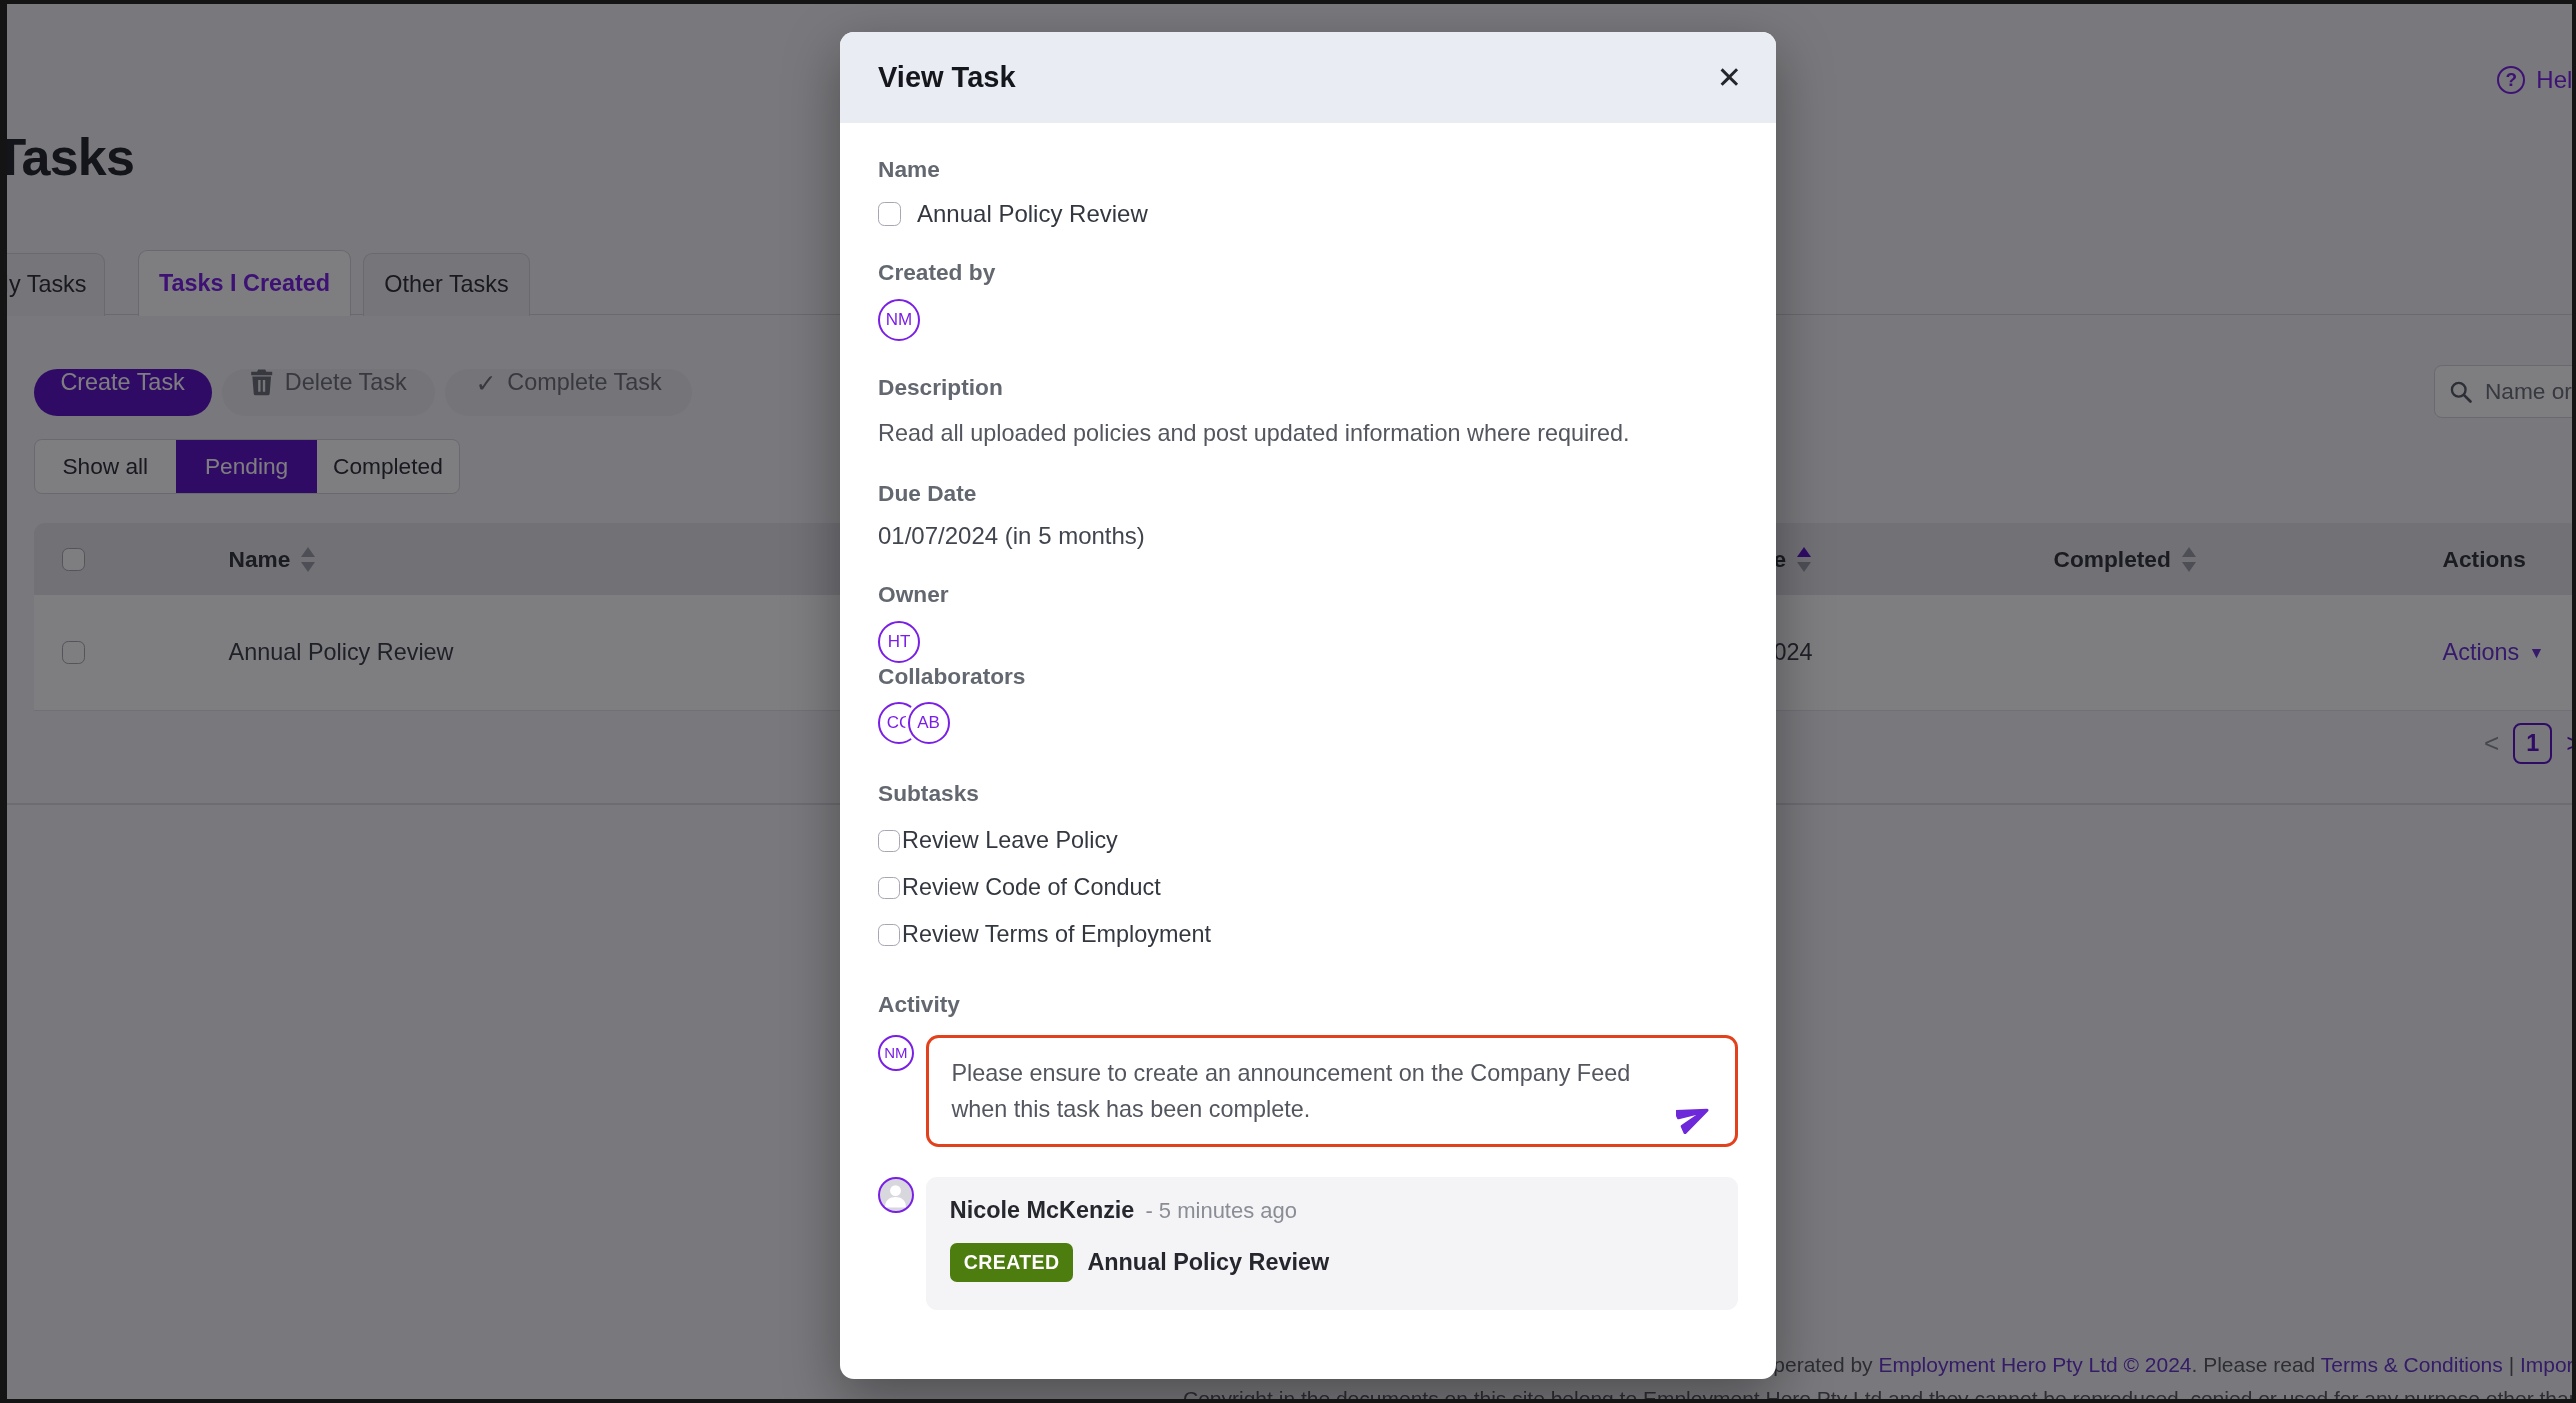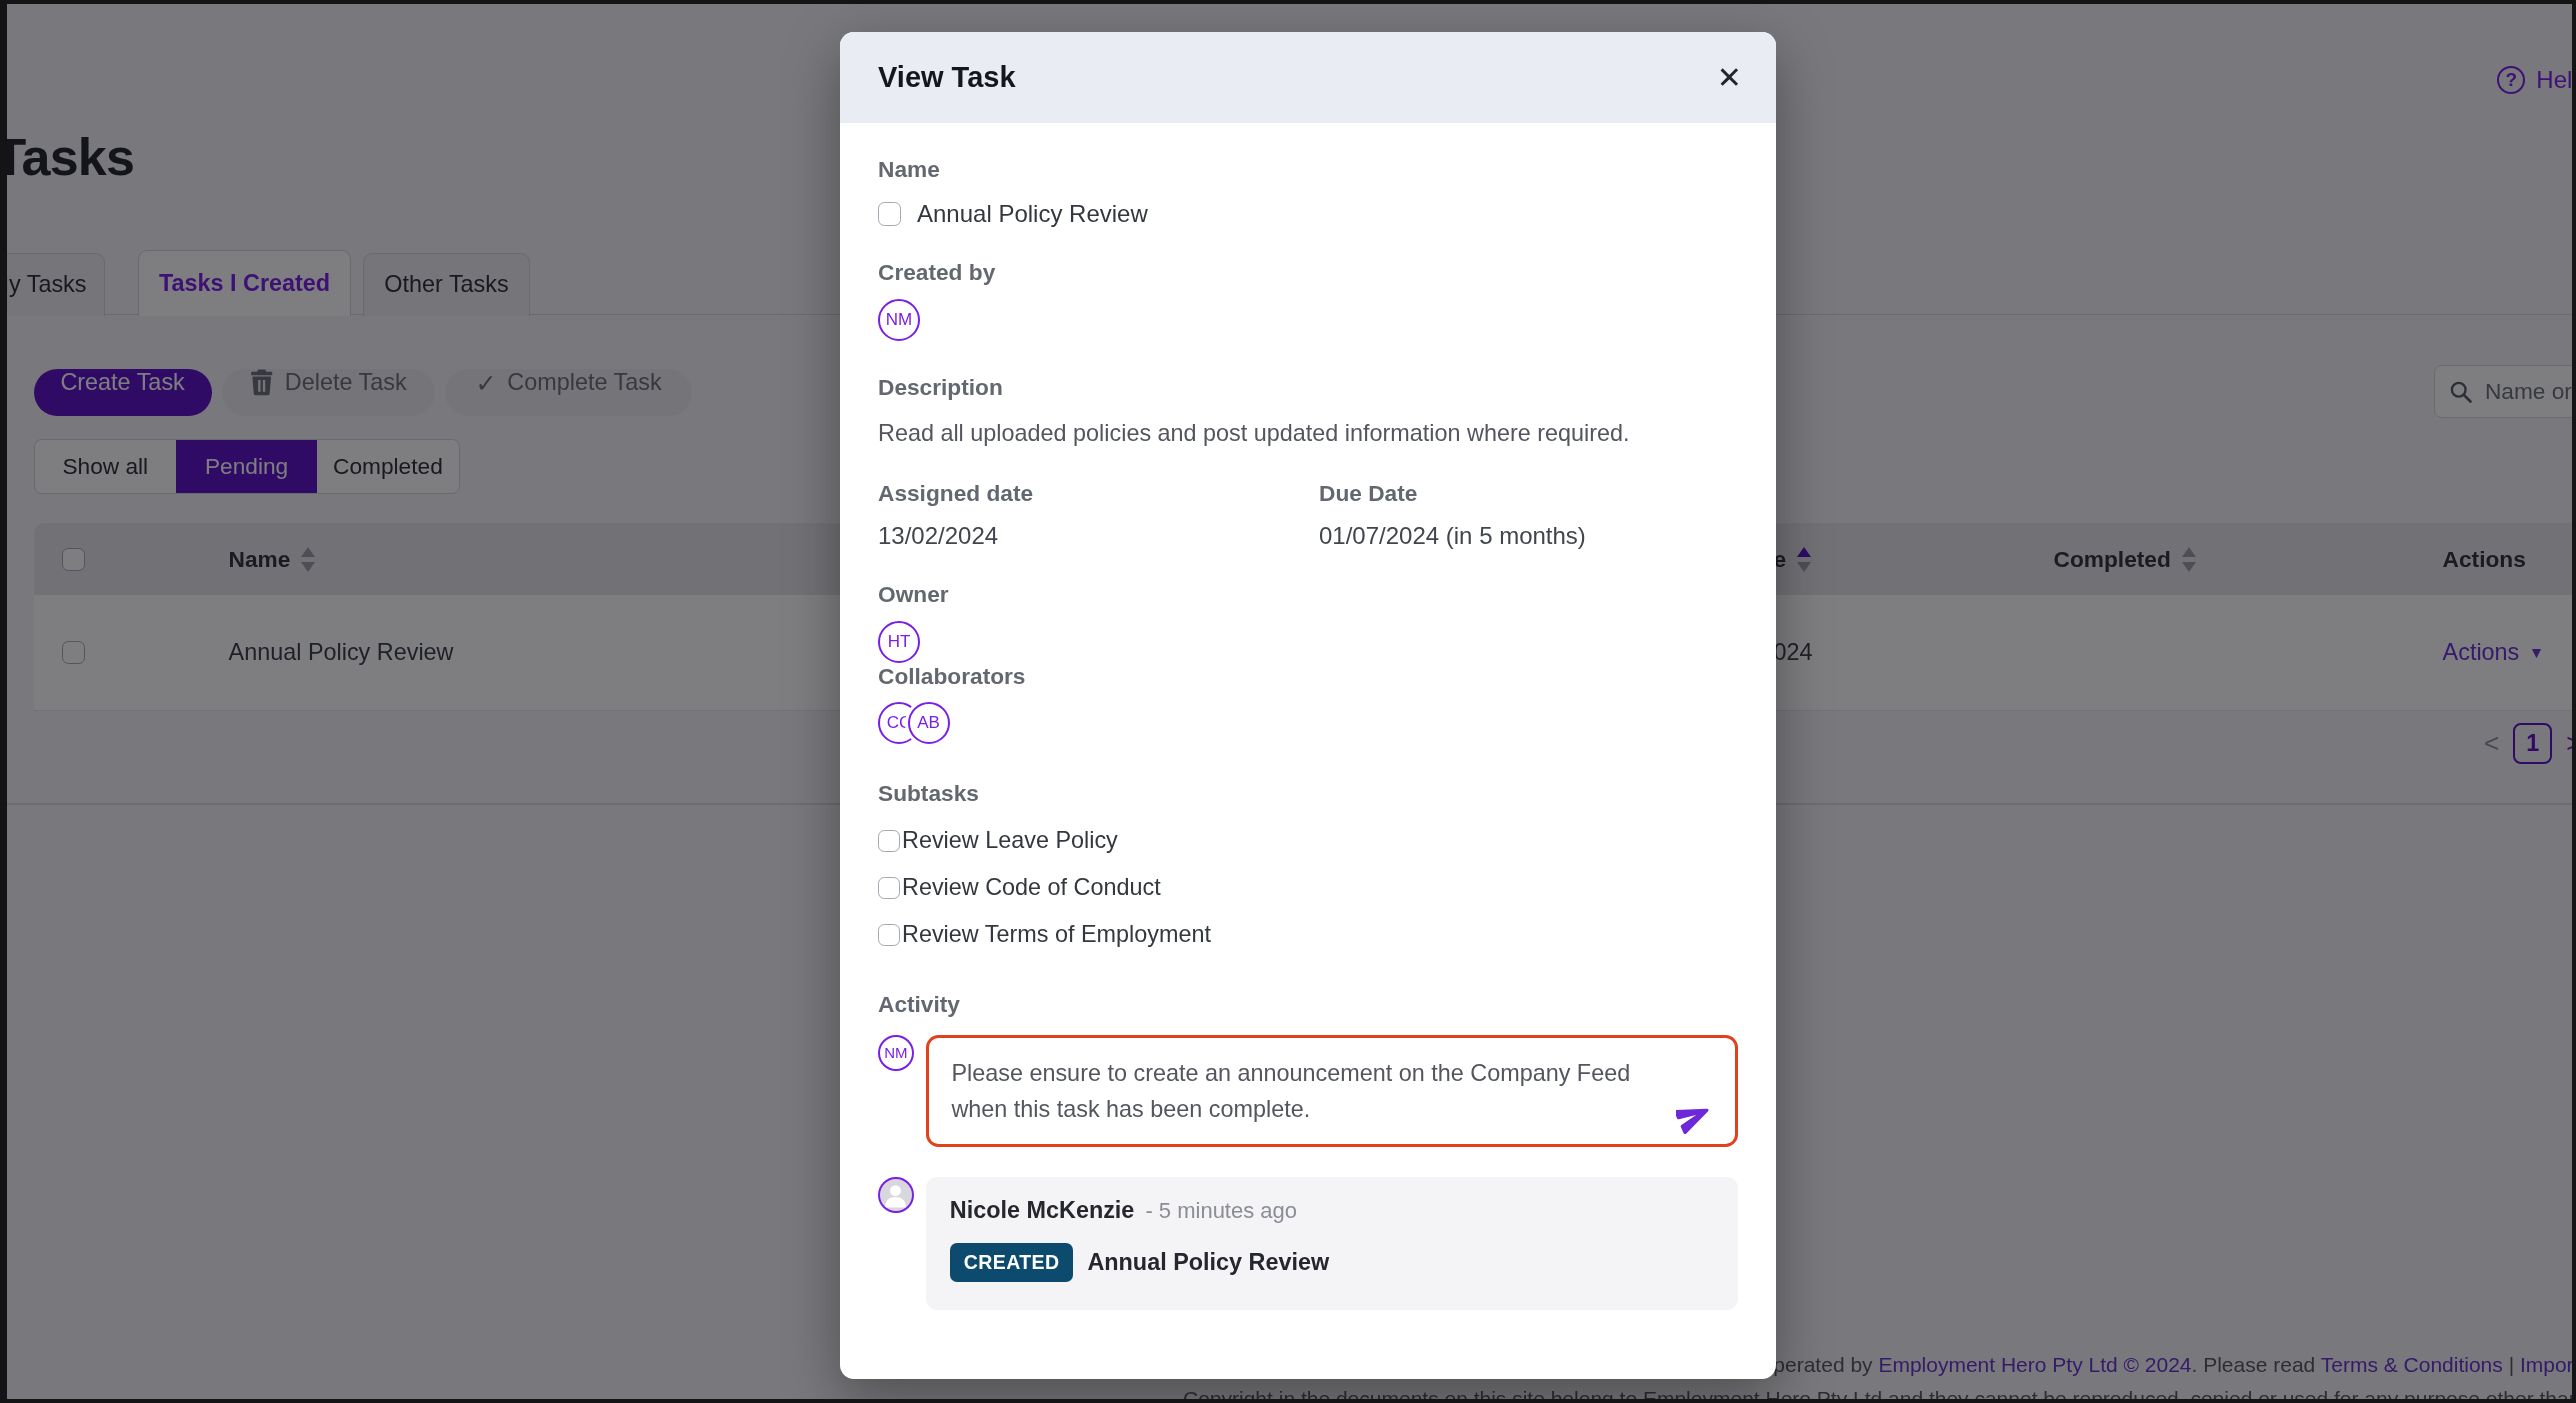--- a/index.html
+++ b/index.html
@@ -179,21 +179,21 @@
     display: flex; align-items: center; justify-content: center;
   }
   .log-card {
     width: 814px; background: #f4f4f6; border-radius: 11px; padding: 20.3px 23.4px 28px 23.4px;
   }
   .log-head { display: flex; align-items: baseline; gap: 11px; }
   .log-author { font-size: 23.4px; font-weight: bold; color: #26272e; }
   .log-time { font-size: 22px; color: #8a8d96; }
   .log-entry { margin-top: 19px; display: flex; align-items: center; gap: 14px; }
   .log-badge {
-    background: #0c4a6e; color: #ffffff; font-size: 19.5px; font-weight: bold;
+    background: #4d7c0f; color: #ffffff; font-size: 19.5px; font-weight: bold;
     padding: 7.8px 14px; border-radius: 7px; letter-spacing: 0.4px;
   }
   .log-text { font-size: 23.4px; font-weight: bold; color: #26272e; }
 </style>
 </head>
 <body>
 
 <div class="page">
 
   <h1 class="page-title">Tasks</h1>
@@ -333,24 +333,20 @@
         <span class="avatar">NM</span>
       </div>
     </div>
 
     <div class="sec-desc">
       <div class="flabel">Description</div>
       <div class="desc-text">Read all uploaded policies and post updated information where required.</div>
     </div>
 
     <div class="dates-row">
-      <div class="date-col1">
-        <div class="flabel">Assigned date</div>
-        <div class="date-val">13/02/2024</div>
-      </div>
       <div class="date-col2">
         <div class="flabel">Due Date</div>
         <div class="date-val">01/07/2024 (in 5 months)</div>
       </div>
     </div>
 
     <div class="sec-owner">
       <div class="flabel">Owner</div>
       <div class="avatar-row">
         <span class="avatar">HT</span>

